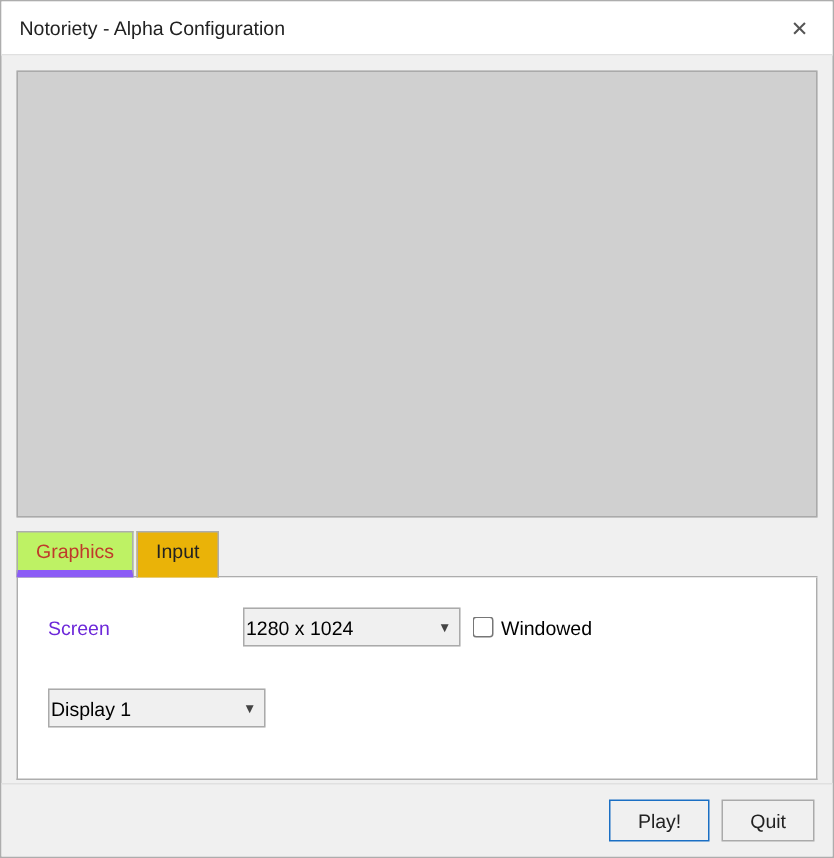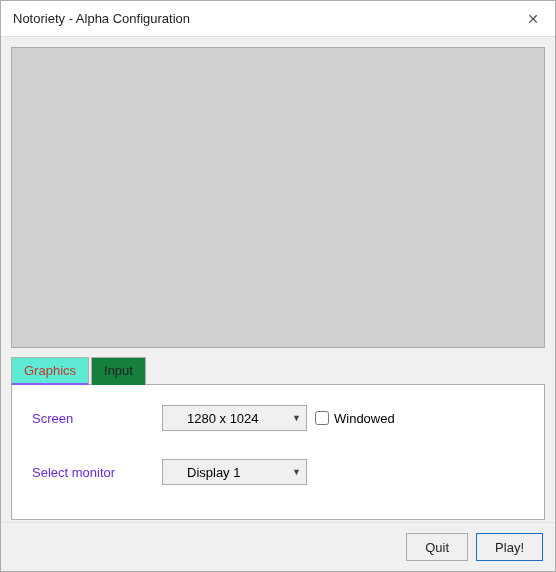--- a/index.html
+++ b/index.html
@@ -72,30 +72,30 @@
     .tabs {
       display: flex;
       border-bottom: 1px solid #adadad;
     }
 
     .tab {
       padding: 5px 12px;
       cursor: pointer;
       border: 1px solid #adadad;
       border-bottom: none;
-      background: #15803d;
+      background: #eab308;
       color: #222;
       margin-right: 2px;
       position: relative;
       bottom: -1px;
     }
 
     .tab.active {
-      background: #5eead4;
-      border-bottom: 2px solid #8b5cf6;
+      background: #bef264;
+      border-bottom: 5px solid #8b5cf6;
       z-index: 1;
       color: #c0392b;
     }
 
     .tab-content {
       background: #ffffff;
       border: 1px solid #adadad;
       border-top: none;
       padding: 20px 20px 20px 20px;
       margin: 0;
@@ -111,21 +111,21 @@
       width: 130px;
       color: #6d28d9;
       text-align: left;
     }
 
     .form-select {
       width: 145px;
       height: 26px;
       border: 1px solid #aaa;
       background: #f0f0f0;
-      padding: 2px 24px;
+      padding: 2px 1px;
       appearance: none;
       -webkit-appearance: none;
       cursor: pointer;
       position: relative;
     }
 
     .select-wrapper {
       position: relative;
       display: inline-block;
     }
@@ -215,29 +215,28 @@
         <div class="checkbox-group">
           <input type="checkbox" id="windowed" style="">
           <label for="windowed">Windowed</label>
         </div>
       </div>
 
       <div class="form-row">
       </div>
 
       <div class="form-row">
-        <label class="form-label">Select monitor</label>
         <div class="select-wrapper">
           <select class="form-select">
             <option selected="">Display 1</option>
             <option>Display 2</option>
           </select>
         </div>
       </div>
 
     </div>
   </div>
 
   <div class="footer">
+    <button class="btn btn-play">Play!</button>
     <button class="btn">Quit</button>
-    <button class="btn btn-play">Play!</button>
   </div>
 </div>
 
 </body></html>

